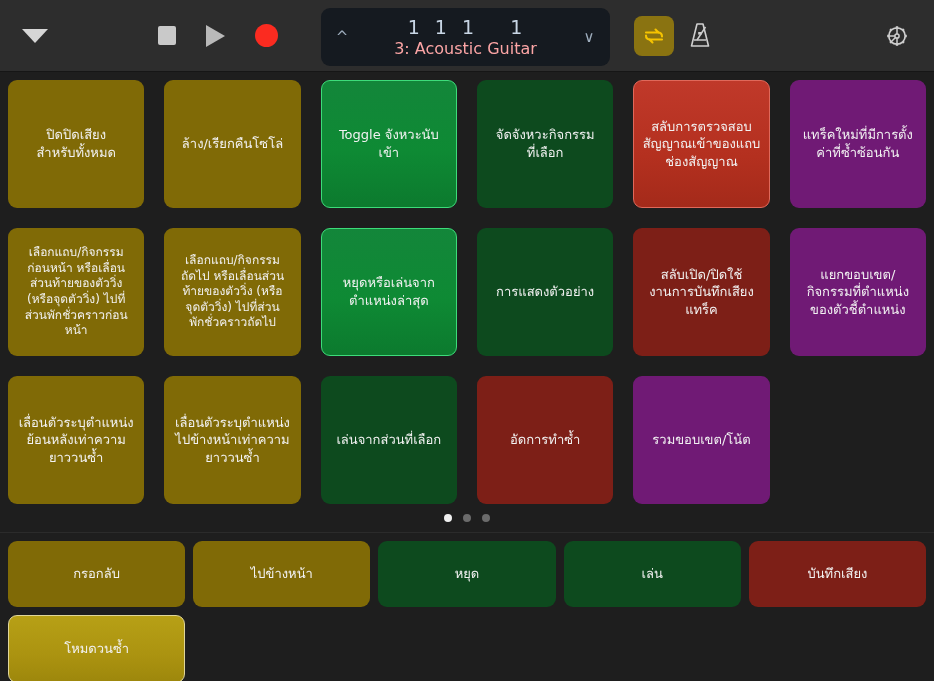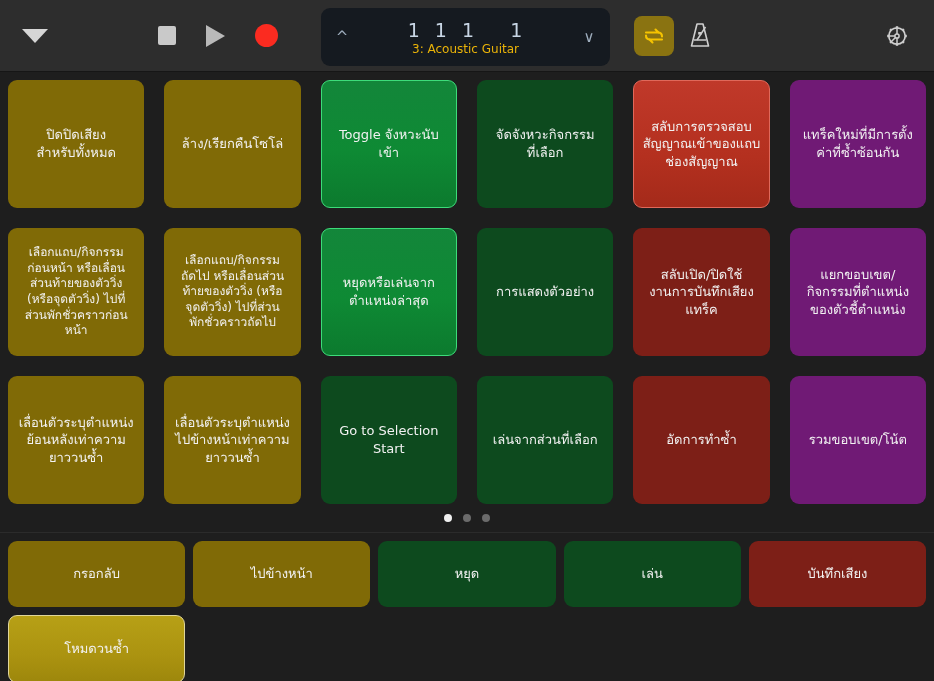--- a/index.html
+++ b/index.html
@@ -50,21 +50,21 @@
     border-radius: 9px;
     display: flex; align-items: center;
     padding: 0 10px;
   }
   .lcd-mid { flex: 1; text-align: center; }
   .lcd-position {
     color: #c8d6e5; font-size: 19px; letter-spacing: 1px;
     font-family: "DejaVu Sans", "Liberation Sans", sans-serif;
     white-space: pre;
   }
-  .lcd-track { color: #eab308; font-size: 12px; margin-top: 1px; }
+  .lcd-track { color: #fca5a5; font-size: 16px; margin-top: 1px; }
   .chev { width: 22px; text-align: center; color: #9eadbd; font-size: 15px; cursor: pointer; }
 
   .cycle-btn {
     position: absolute; left: 634px; top: 16px;
     width: 40px; height: 40px; border-radius: 8px;
     background: #8a7311;
     display: flex; align-items: center; justify-content: center;
     cursor: pointer;
   }
   .metro-btn {
@@ -281,24 +281,20 @@
         <span style="white-space: pre-line;">เลื่อนตัวระบุตำแหน่ง
 ย้อนหลังเท่าความ
 ยาววนซ้ำ</span>
       </div>
       <div class="cell c-olive">
         <span style="white-space: pre-line;">เลื่อนตัวระบุตำแหน่ง
 ไปข้างหน้าเท่าความ
 ยาววนซ้ำ</span>
       </div>
       <div class="cell c-green">
-        <span style="white-space: pre-line;">Go to Selection
-Start</span>
-      </div>
-      <div class="cell c-green">
         <span style="white-space: pre-line;">เล่นจากส่วนที่เลือก</span>
       </div>
       <div class="cell c-red">
         <span style="white-space: pre-line;">อัดการทำซ้ำ</span>
       </div>
       <div class="cell c-blue">
         <span style="white-space: pre-line;">รวมขอบเขต/โน้ต</span>
       </div>
     </div>
   <div class="dots" id="pager-dots">

